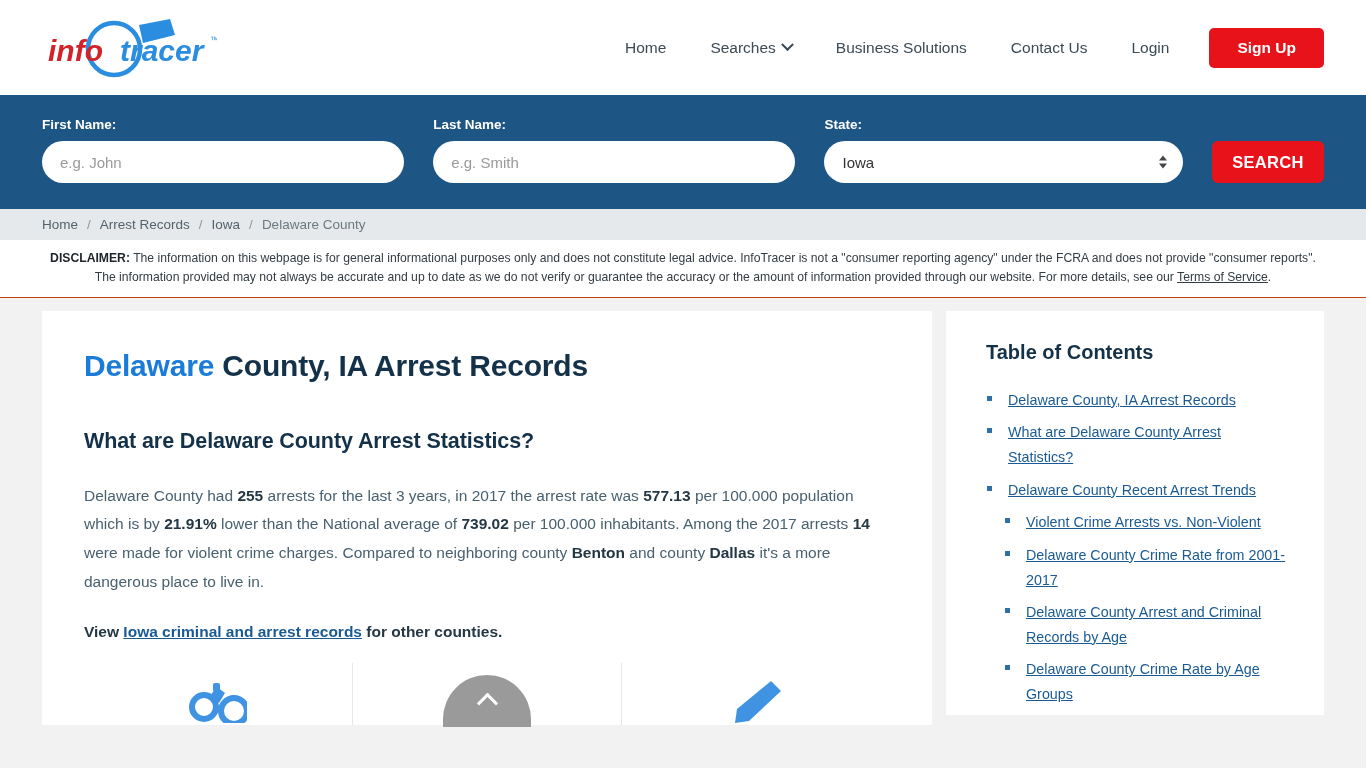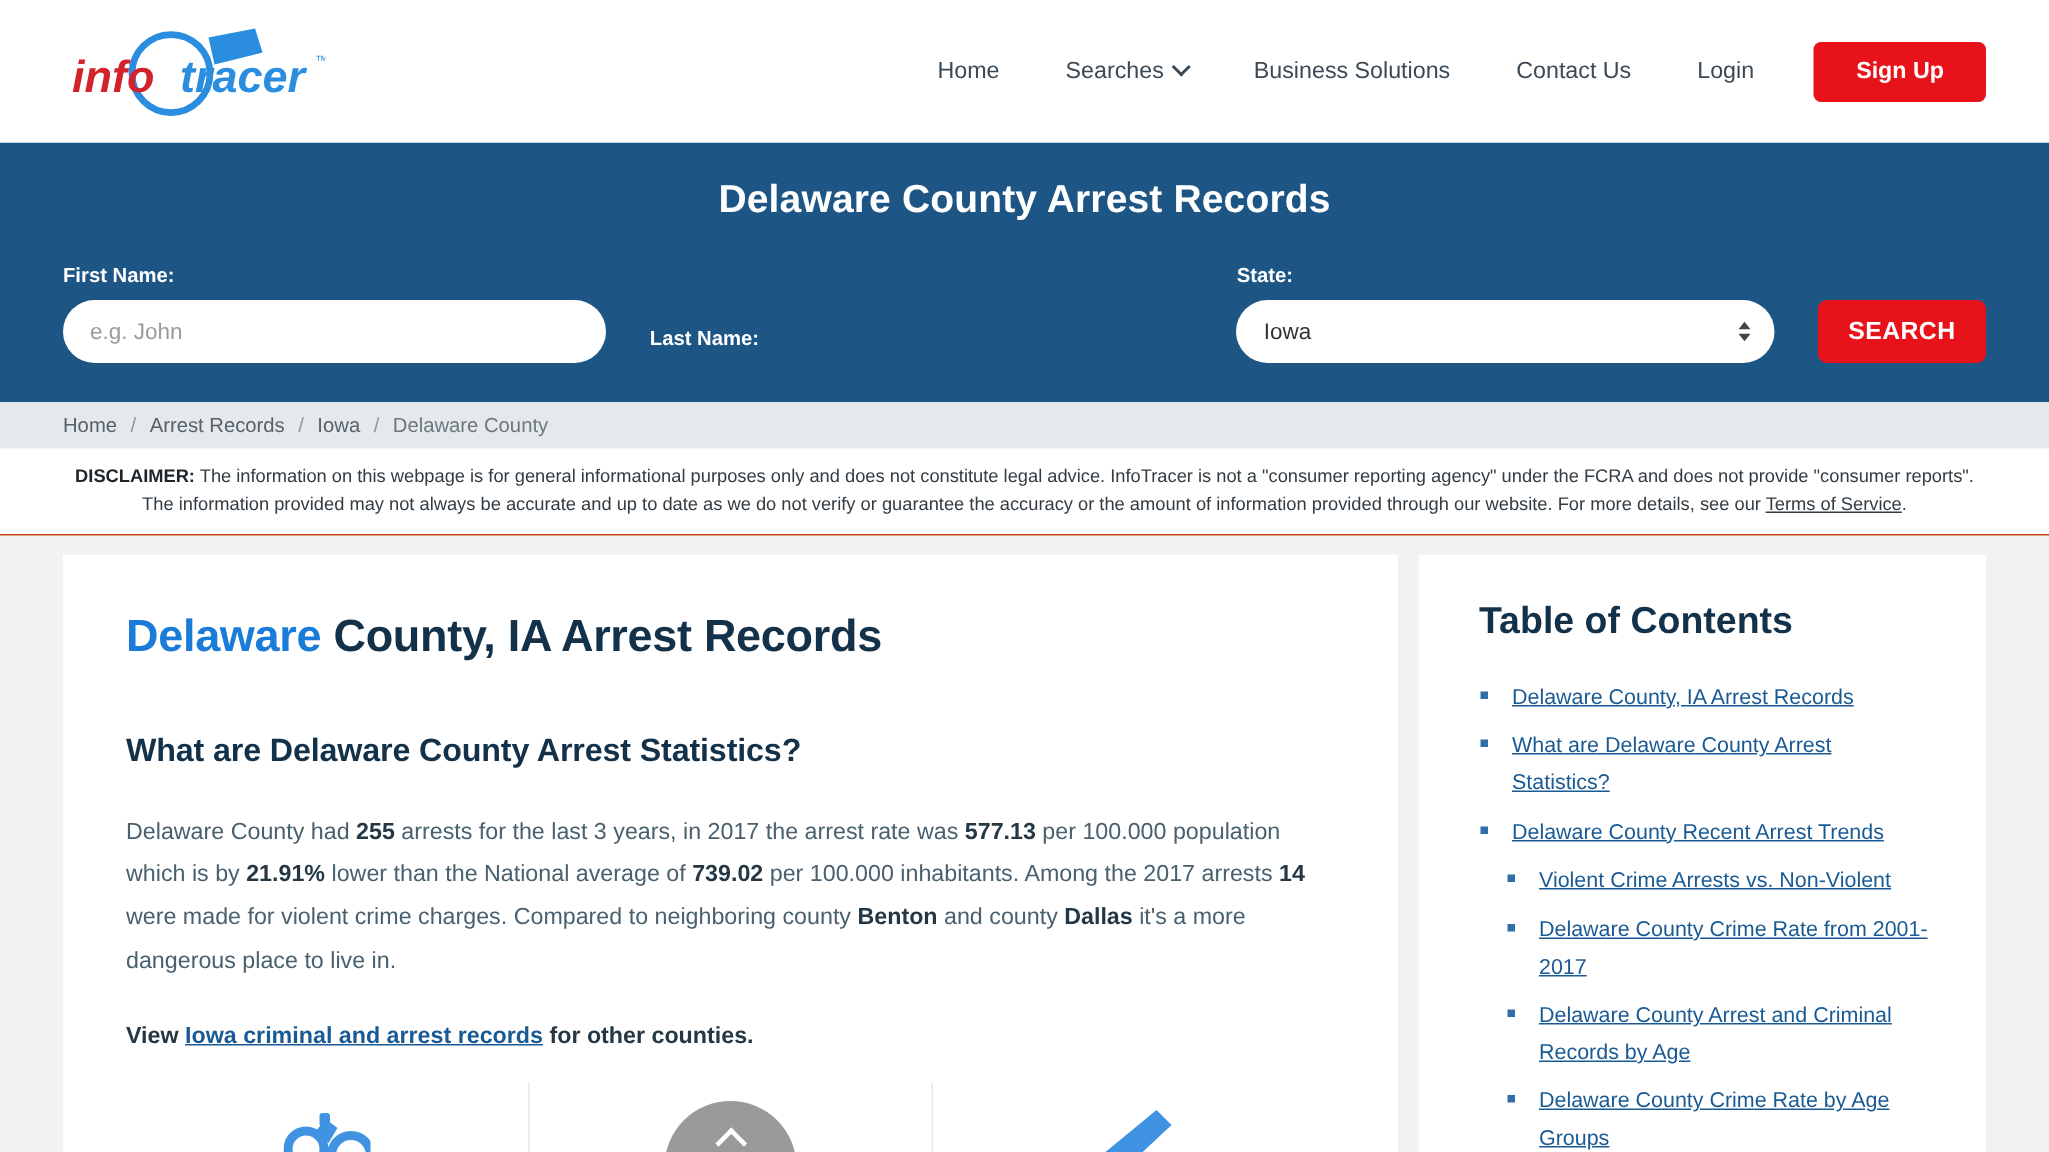--- a/index.html
+++ b/index.html
@@ -248,21 +248,21 @@
     display: flex;
     justify-content: center;
     align-items: flex-start;
     padding-top: 14px;
     border-right: 1px solid #e4e7e9;
   }
   .stat-cell:last-child { border-right: none; }
 
   
   h3.toc-title {
-    font-size: 25px;
+    font-size: 20px;
     font-weight: bold;
     color: #14314a;
     margin-bottom: 24px;
   }
   ul.toc { list-style: none; }
   ul.toc li {
     position: relative;
     padding-left: 22px;
     margin-bottom: 8px;
     line-height: 1.54;
@@ -340,31 +340,31 @@
       <span>Contact Us</span>
     </a>
     <a class="nav-item" href="#">
       <span>Login</span>
     </a>
     <button class="signup-btn">Sign Up</button>
   </nav>
 </div>
 
 <div class="hero">
-  <div class="hero-title">Delaware County Arrest Records</div>
 
   <div class="search-row">
 
     <div class="field first">
       <label class="field-label">First Name:</label>
       <input type="text" placeholder="e.g. John" style="">
     </div>
 
     <div class="field last">
       <label class="field-label">Last Name:</label>
+      <input type="text" placeholder="e.g. Smith" style="">
     </div>
 
     <div class="field state">
       <label class="field-label">State:</label>
       <div class="select-wrap">
         <select>
           <option>Iowa</option>
         </select>
         <span class="spinner-icon">
           <i class="up"></i>

